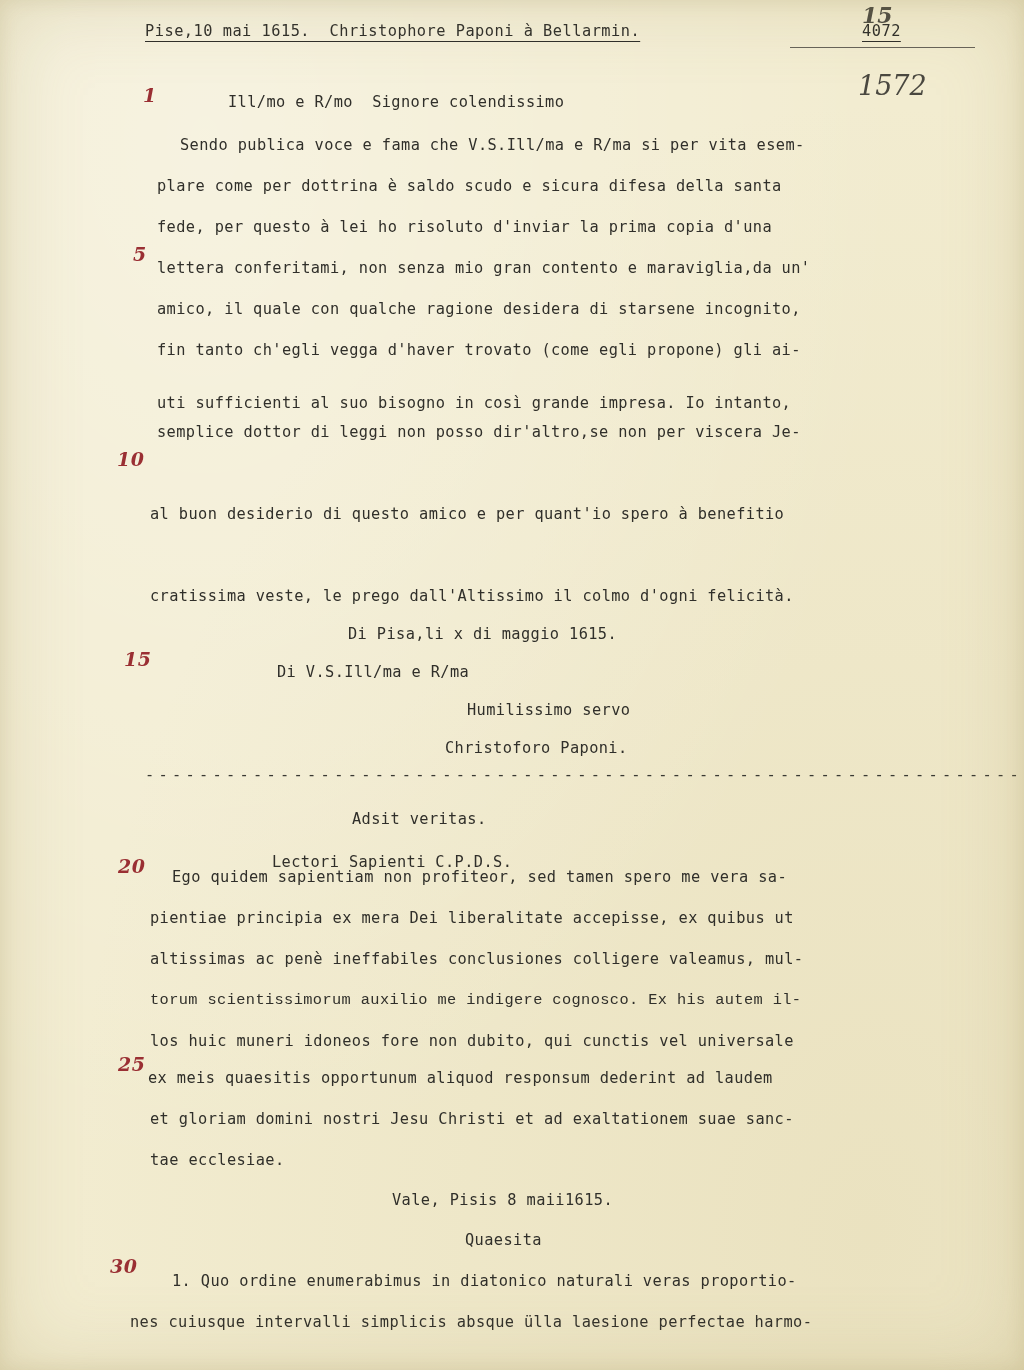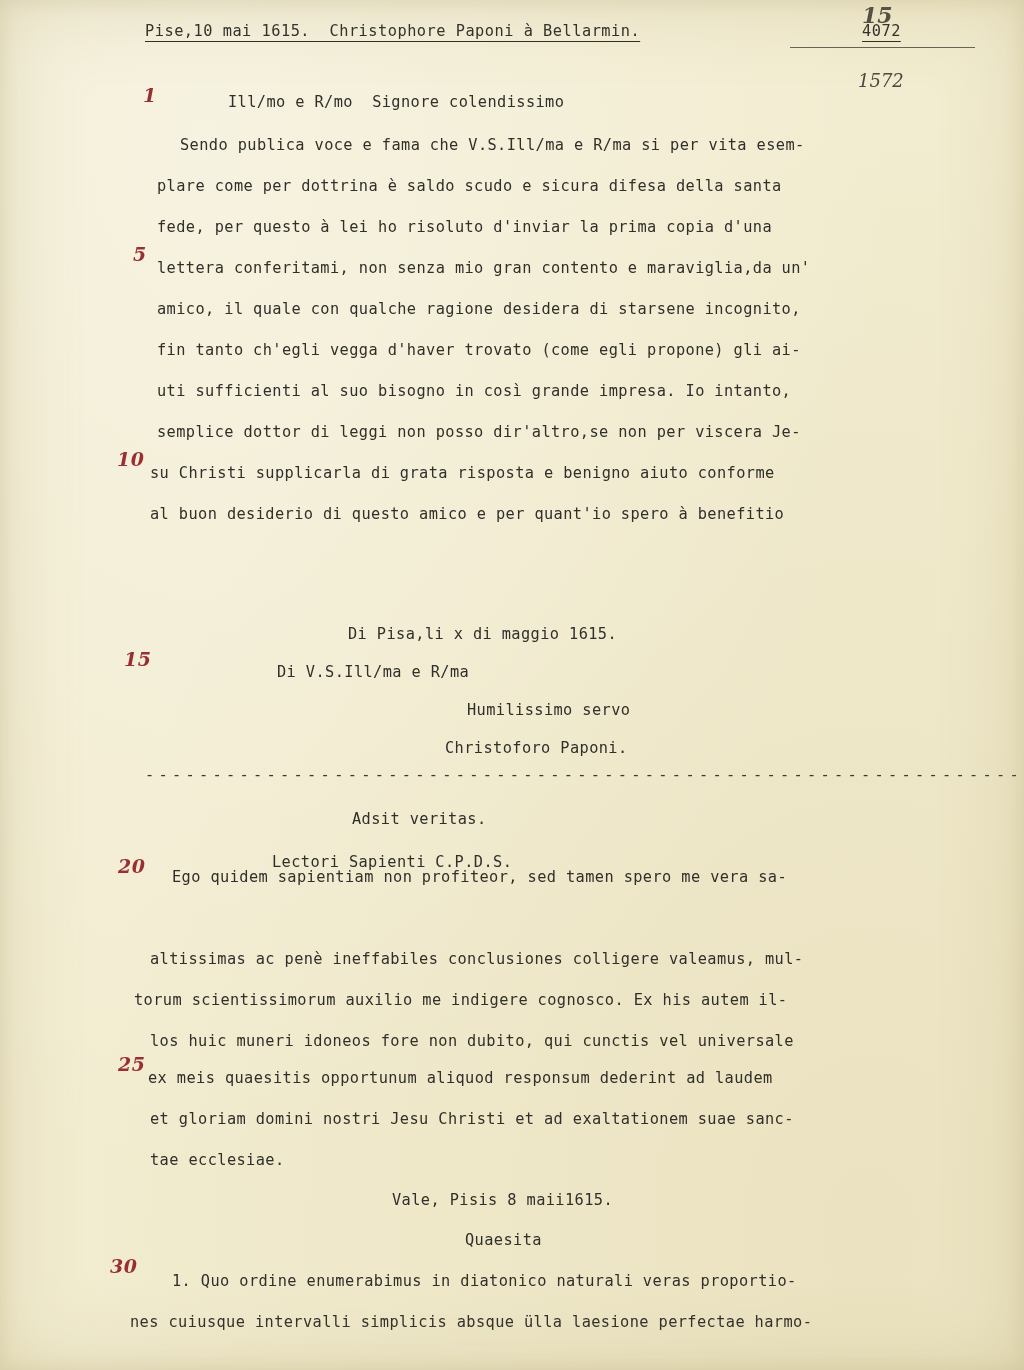--- a/index.html
+++ b/index.html
@@ -87,54 +87,55 @@
 <body>
 
 <div id="page">
   <div class="sheet">
 
     <div class="line hdr" style="left:145px; top:22px;">Pise,10 mai 1615.  Christophore Paponi à Bellarmin.</div>
     <div class="line hdr" style="left:862px; top:22px;">4072</div>
     <div class="hdrline" style="left:790px; top:47px; width:185px;"></div>
 
     <div class="pencil" style="left:862px; top:2px; font-size:22px; font-weight:bold;">15</div>
-    <div class="pencil" style="left:858px; top:70px; font-size:18px;text-align:right;">1572</div>
+    <div class="pencil" style="left:858px; top:70px; font-size:27px;text-align:right;">1572</div>
 
     <div class="numnote" style="left:143px; top:84px;">1</div>
     <div class="numnote" style="left:133px; top:243px;">5</div>
     <div class="numnote" style="left:117px; top:448px;">10</div>
     <div class="numnote" style="left:124px; top:648px;">15</div>
     <div class="numnote" style="left:118px; top:855px;">20</div>
     <div class="numnote" style="left:118px; top:1053px;">25</div>
     <div class="numnote" style="left:110px; top:1255px;">30</div>
 
     <div class="line typed" style="left:180px; top:126px;">Sendo publica voce e fama che V.S.Ill/ma e R/ma si per vita esem-</div>
     <div class="line typed" style="left:228px; top:83px;">Ill/mo e R/mo  Signore colendissimo</div>
     <div class="line typed" style="left:157px; top:167px;">plare come per dottrina è saldo scudo e sicura difesa della santa</div>
     <div class="line typed" style="left:157px; top:208px;">fede, per questo à lei ho risoluto d'inviar la prima copia d'una</div>
     <div class="line typed" style="left:157px; top:249px;">lettera conferitami, non senza mio gran contento e maraviglia,da un'</div>
     <div class="line typed" style="left:157px; top:290px;">amico, il quale con qualche ragione desidera di starsene incognito,</div>
     <div class="line typed" style="left:157px; top:331px;">fin tanto ch'egli vegga d'haver trovato (come egli propone) gli ai-</div>
-    <div class="line typed" style="left:157px; top:372px;">uti sufficienti al suo bisogno in così grande impresa. Io intanto,</div>
+    <div class="line typed" style="left:157px; top:384px;">uti sufficienti al suo bisogno in così grande impresa. Io intanto,</div>
     <div class="line typed" style="left:157px; top:413px;">semplice dottor di leggi non posso dir'altro,se non per viscera Je-</div>
-    <div class="line typed" style="left:150px; top:454px;">su Christi supplicarla di grata risposta e benigno aiuto conforme</div>
     <div class="line typed" style="left:150px; top:495px;">al buon desiderio di questo amico e per quant'io spero à benefitio</div>
+    <div class="line typed" style="left:150px; top:577px;">cratissima veste, le prego dall'Altissimo il colmo d'ogni felicità.</div>
     <div class="line typed" style="left:348px; top:615px;">Di Pisa,li x di maggio 1615.</div>
     <div class="line typed" style="left:277px; top:653px;">Di V.S.Ill/ma e R/ma</div>
     <div class="line typed" style="left:467px; top:691px;">Humilissimo servo</div>
     <div class="line typed" style="left:445px; top:729px;">Christoforo Paponi.</div>
 
     <div class="dashrun" style="left:145px; top:766px; letter-spacing:4.3px;">-------------------------------------------------------------------</div>
 
     <div class="line typed" style="left:352px; top:800px;">Adsit veritas.</div>
     <div class="line typed" style="left:272px; top:843px;">Lectori Sapienti C.P.D.S.</div>
 
     <div class="line typed" style="left:172px; top:858px; top:858px;">Ego quidem sapientiam non profiteor, sed tamen spero me vera sa-</div>
+    <div class="line typed" style="left:150px; top:899px;">pientiae principia ex mera Dei liberalitate accepisse, ex quibus ut</div>
     <div class="line typed" style="left:150px; top:940px;">altissimas ac penè ineffabiles conclusiones colligere valeamus, mul-</div>
-    <div class="line typed" style="left:134px; top:981px;">torum scientissimorum auxilio me indigere cognosco. Ex his autem il-</div>
+    <div class="line typed" style="left:150px; top:981px;font-family:Liberation Mono, monospace;">torum scientissimorum auxilio me indigere cognosco. Ex his autem il-</div>
     <div class="line typed" style="left:150px; top:1022px;">los huic muneri idoneos fore non dubito, qui cunctis vel universale</div>
     <div class="line typed" style="left:148px; top:1059px;">ex meis quaesitis opportunum aliquod responsum dederint ad laudem</div>
     <div class="line typed" style="left:150px; top:1100px;">et gloriam domini nostri Jesu Christi et ad exaltationem suae sanc-</div>
     <div class="line typed" style="left:150px; top:1141px;">tae ecclesiae.</div>
     <div class="line typed" style="left:392px; top:1181px;text-align:center;">Vale, Pisis 8 maii1615.</div>
     <div class="line typed" style="left:465px; top:1221px;">Quaesita</div>
     <div class="line typed" style="left:172px; top:1262px;">1. Quo ordine enumerabimus in diatonico naturali veras proportio-</div>
     <div class="line typed" style="left:130px; top:1303px;">nes cuiusque intervalli simplicis absque ülla laesione perfectae harmo-</div>
 
   </div>

